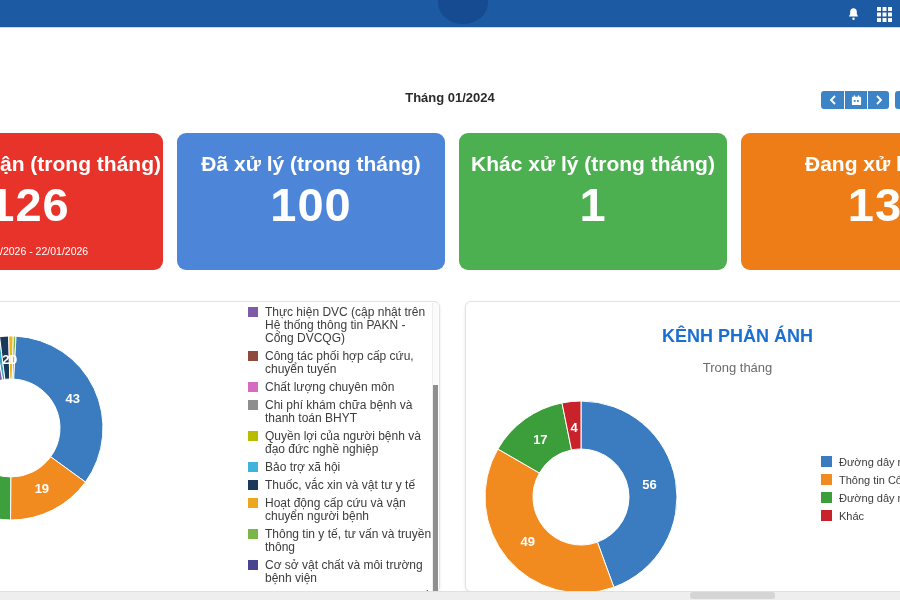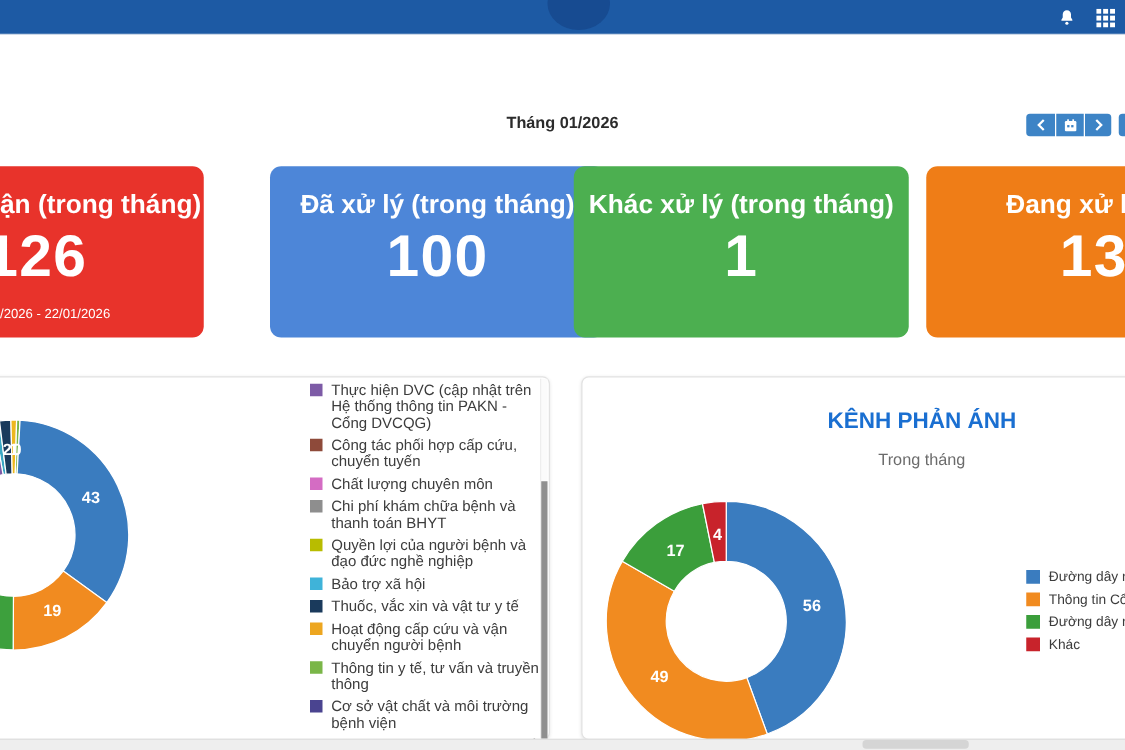--- a/index.html
+++ b/index.html
@@ -96,21 +96,21 @@
           <rect x="7" y="7" width="5" height="5"></rect>
           <rect x="14" y="7" width="5" height="5"></rect>
         <rect x="0" y="14" width="5" height="5"></rect>
           <rect x="7" y="14" width="5" height="5"></rect>
           <rect x="14" y="14" width="5" height="5"></rect>
       </g>
     </svg>
   </div>
 </div>
 
-<div class="period-title">Tháng 01/2026</div>
+<div class="period-title">Tháng 01/2024</div>
 <div class="nav-group">
   <button class="nav-btn nav-prev">
     <svg width="8" height="10" viewBox="0 0 8 10">
       <polyline points="6,1 2,5 6,9" fill="none" stroke="#ffffff" stroke-width="1.8"></polyline>
       </svg>
   </button>
   <button class="nav-btn nav-cal">
     <svg width="11" height="11" viewBox="0 0 24 24">
       <rect x="2" y="4" width="20" height="18" rx="2" fill="#ffffff"></rect>
       <rect x="6" y="1" width="3" height="6" fill="#ffffff"></rect>
@@ -126,21 +126,21 @@
   </button>
   <button class="nav-btn nav-day">Ngày</button>
 
 </div>
 
 <div class="stat-card" style="left: -105px; background: rgb(232, 51, 43);">
   <div class="card-title card-title-left">ận (trong tháng)</div>
   <div class="card-value">126</div>
   <div class="card-daterange">/2026 - 22/01/2026</div>
 </div>
-<div class="stat-card" style="left: 177px; background: rgb(77, 134, 216); margin-left: 39px;">
+<div class="stat-card" style="left: 177px; background: rgb(77, 134, 216);">
   <div class="card-title">Đã xử lý (trong tháng)</div>
   <div class="card-value">100</div>
 </div>
 <div class="stat-card" style="left: 459px; background: rgb(76, 175, 80);">
   <div class="card-title">Khác xử lý (trong tháng)</div>
   <div class="card-value">1</div>
 </div>
 <div class="stat-card" style="left: 741px; background: rgb(239, 125, 23);">
   <div class="card-title">Đang xử lý (Tí</div>
   <div class="card-value">13</div>

